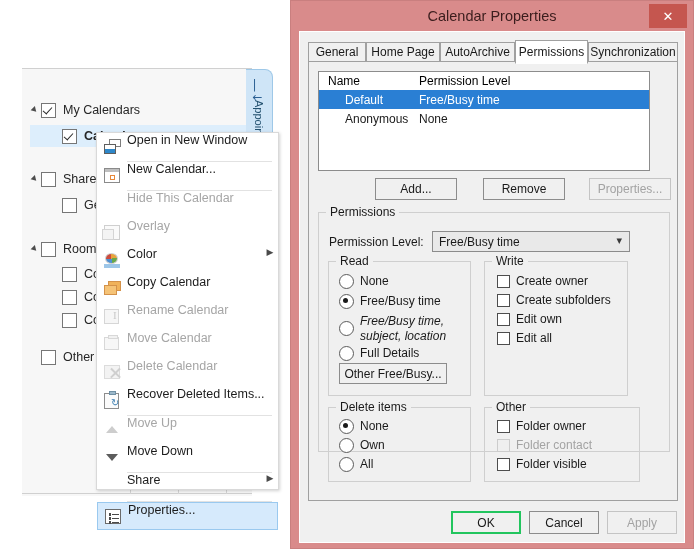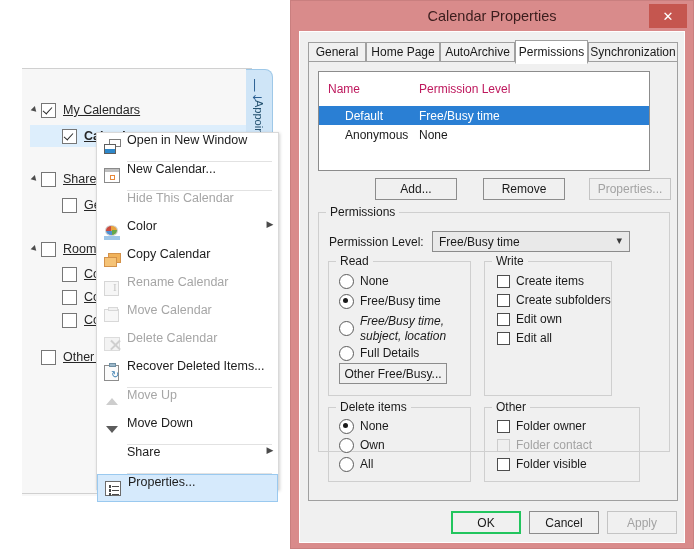--- a/index.html
+++ b/index.html
@@ -42,21 +42,21 @@
     transform-origin:50% 50%;
   }
   .cbx{
     width:13px;height:13px;border:1px solid #767676;background:#fff;
     display:inline-block;position:relative;flex:0 0 13px;margin-right:6px;
   }
   .cbx.checked::after{
     content:"";position:absolute;left:3px;top:1px;width:4px;height:8px;
     border:solid #2b2b2b;border-width:0 1.6px 1.6px 0;transform:rotate(42deg);
   }
-  .tree-label{padding-left:1px;text-decoration:underline;}
+  .tree-label{padding-left:1px;}
   .tree-row.selected{background:#ddeefc;}
   .tree-row.selected .tree-label{font-weight:bold;}
 
   
   #pane-bottom-line{position:absolute;left:22px;top:493px;width:230px;height:1px;background:#d0d0d0;}
   .pane-tick{position:absolute;top:481px;width:1px;height:13px;background:#d4d4d4;}
 
   
   #peek-tab{
     position:absolute;left:246px;top:69px;width:26px;height:81px;
@@ -171,21 +171,21 @@
     position:absolute;left:8px;top:29px;width:370px;height:440px;
     background:#f0f0f0;border:1px solid #a0a0a0;box-sizing:border-box;
   }
 
   
   #perm-list{
     position:absolute;left:9px;top:9px;width:332px;height:100px;
     background:#ffffff;border:1px solid #8c8c8c;box-sizing:border-box;
     overflow:hidden;
   }
-  #perm-head{display:flex;height:34px;align-items:center;font-size:12px;color:#be185d;}
+  #perm-head{display:flex;height:18px;align-items:center;font-size:12px;color:#000000;}
   #perm-head .c1{width:100px;padding-left:9px;box-sizing:border-box;}
   #perm-head .c2{flex:1;}
   .perm-row{display:flex;height:19px;align-items:center;font-size:12px;color:#1a1a1a;}
   .perm-row .c1{width:100px;padding-left:26px;box-sizing:border-box;}
   .perm-row .c2{flex:1;}
   .perm-row.sel{background:#2a7fd4;color:#ffffff;}
 
   .btn{
     box-sizing:border-box;background:#f0f0f0;border:1px solid #8c8c8c;
     font-size:12px;color:#1a1a1a;
@@ -209,21 +209,21 @@
   #grp-perms{left:9px;top:150px;width:352px;height:240px;}
   #perm-level-label{position:absolute;left:10px;top:22px;font-size:12px;color:#1a1a1a;}
   #perm-level-select{
     position:absolute;left:113px;top:18px;width:198px;height:21px;
     background:#e9e9e9;border:1px solid #8c8c8c;box-sizing:border-box;
     display:flex;align-items:center;padding-left:6px;font-size:12px;color:#1a1a1a;
   }
   #perm-level-select .chev{position:absolute;right:7px;top:2px;font-size:11px;color:#3a3a3a;font-family:"DejaVu Sans", sans-serif;}
 
   #grp-read{left:19px;top:199px;width:143px;height:135px;}
-  #grp-write{left:175px;top:199px;width:128px;height:135px;}
+  #grp-write{left:175px;top:199px;width:144px;height:135px;}
   #grp-delete{left:19px;top:345px;width:143px;height:75px;}
   #grp-other{left:175px;top:345px;width:156px;height:75px;}
 
   .opt{position:absolute;display:flex;align-items:flex-start;font-size:12px;color:#1a1a1a;line-height:15px;}
   .opt.disabled{color:#a3a3a3;}
   .radio{
     width:13px;height:13px;border-radius:50%;border:1px solid #5b5b5b;background:#fff;
     flex:0 0 13px;margin-right:6px;position:relative;top:0px;
   }
   .radio.on::after{content:"";position:absolute;left:3px;top:3px;width:5px;height:5px;border-radius:50%;background:#1a1a1a;}
@@ -342,20 +342,26 @@
     </span>
     <span class="mi-label">New Calendar...</span>
   </div>
   <div class="mi-sep"></div>
 
   <div class="mi disabled">
     <span class="mi-icon"></span>
     <span class="mi-label">Hide This Calendar</span>
   </div>
 
+  <div class="mi disabled">
+    <span class="mi-icon">
+      <span class="ic ic-overlay"></span>
+    </span>
+    <span class="mi-label">Overlay</span>
+  </div>
 
   <div class="mi">
     <span class="mi-icon">
       <span class="ic ic-color">
           <span class="pal"></span>
           <span class="base"></span>
         </span>
     </span>
     <span class="mi-label">Color</span>
     <span class="mi-arrow">▶</span>
@@ -528,21 +534,21 @@
         <div class="btn" id="btn-otherfb">
           <span>Other Free/Busy...</span>
         </div>
       </div>
 
       <div class="group" id="grp-write">
         <span class="glegend">Write</span>
 
         <div class="opt" style="left:12px;top:12px;">
           <span class="chk"></span>
-          <span>Create items</span>
+          <span>Create owner</span>
         </div>
         <div class="opt" style="left:12px;top:31px;">
           <span class="chk"></span>
           <span>Create subfolders</span>
         </div>
         <div class="opt" style="left:12px;top:50px;">
           <span class="chk"></span>
           <span>Edit own</span>
         </div>
         <div class="opt" style="left:12px;top:69px;">

